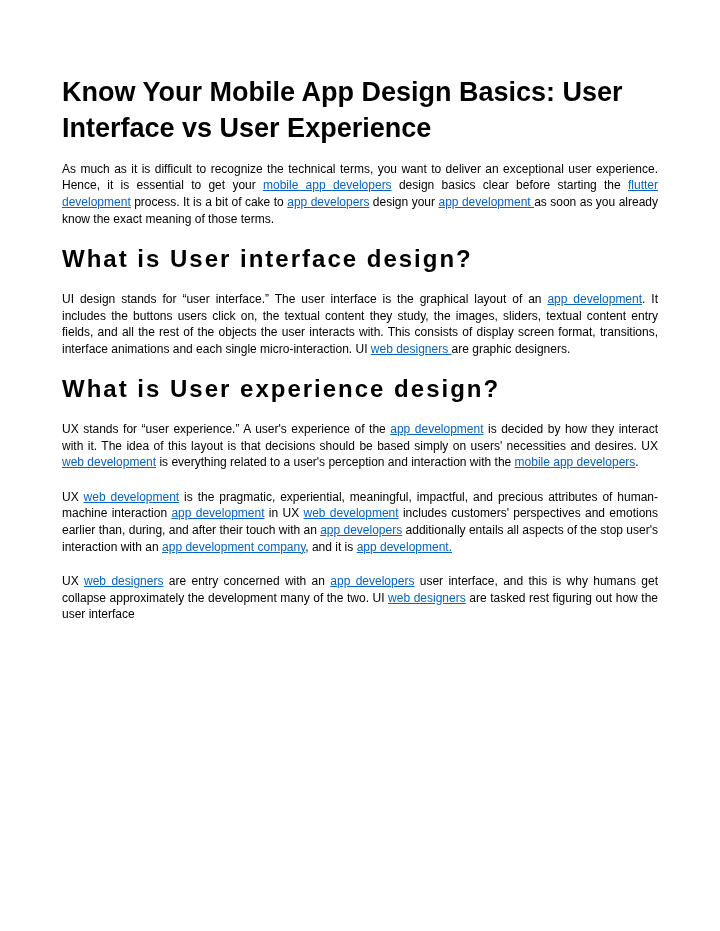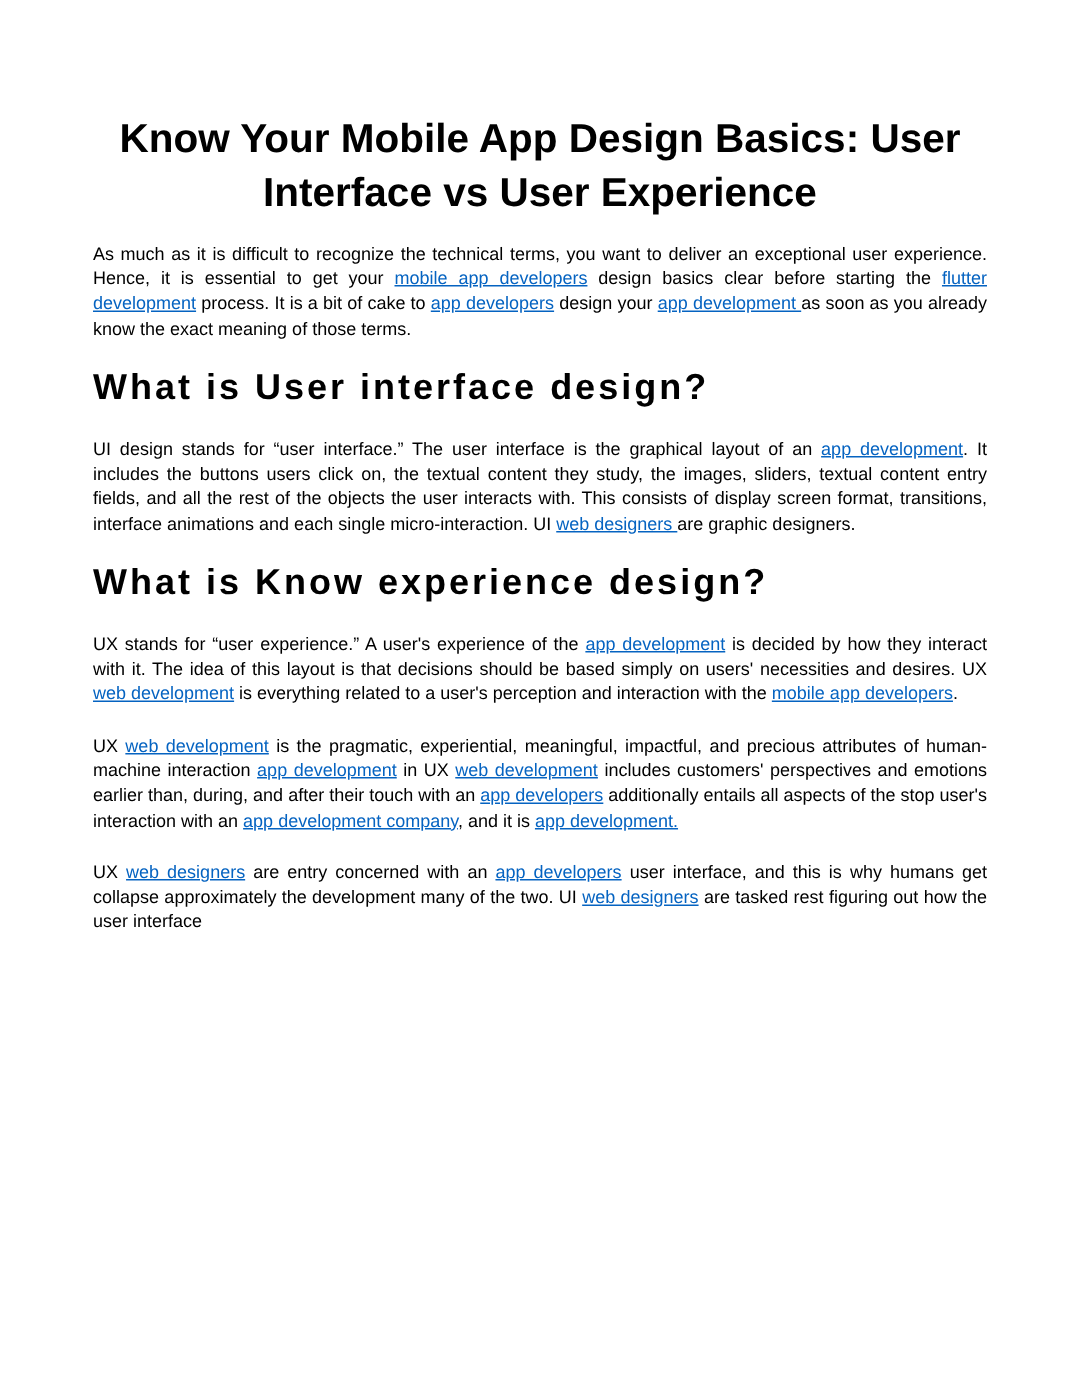--- a/index.html
+++ b/index.html
@@ -7,21 +7,21 @@
     background: #ffffff;
     width: 720px;
     height: 931px;
     font-family: Arial, Helvetica, sans-serif;
     color: #000;
     padding: 74px 62px 0 62px;
   }
   h1 {
     font-size: 27px;
     font-weight: bold;
-    text-align: center;
+    text-align: left;
     line-height: 1.35;
     margin-bottom: 14px;
   }
   h2 {
     font-size: 24px;
     font-weight: bold;
     letter-spacing: 2px;
     margin-top: 18px;
     margin-bottom: 18px;
   }
@@ -44,21 +44,21 @@
 <p>
   <span>As much as it is difficult to recognize the technical terms, you want to deliver an exceptional user experience. Hence, it is essential to get your </span><a href="#">mobile app developers</a><span> design basics clear before starting the </span><a href="#">flutter development</a><span> process. It is a bit of cake to </span><a href="#">app developers</a><span> design your </span><a href="#">app development </a><span>as soon as you already know the exact meaning of those terms.</span>
 </p>
 
 <h2>What is User interface design?</h2>
 
 <p>
   <span>UI design stands for “user interface.” The user interface is the graphical layout of an </span><a href="#">app development</a><span>. It includes the buttons users click on, the textual content they study, the images, sliders, textual content entry fields, and all the rest of the objects the user interacts with. This consists of display screen format, transitions, interface animations and each single micro-interaction. UI </span><a href="#">web designers </a><span>are graphic designers.</span>
 </p>
 
-<h2>What is Know experience design?</h2>
+<h2>What is User experience design?</h2>
 
 <p>
   <span>UX stands for “user experience.” A user's experience of the </span><a href="#">app development</a><span> is decided by how they interact with it. The idea of this layout is that decisions should be based simply on users' necessities and desires. UX </span><a href="#">web development</a><span> is everything related to a user's perception and interaction with the </span><a href="#">mobile app developers</a><span>.</span>
 </p>
 
 <p>
   <span>UX </span><a href="#">web development</a><span> is the pragmatic, experiential, meaningful, impactful, and precious attributes of human-machine interaction </span><a href="#">app development</a><span> in UX </span><a href="#">web development</a><span> includes customers' perspectives and emotions earlier than, during, and after their touch with an </span><a href="#">app developers</a><span> additionally entails all aspects of the stop user's interaction with an </span><a href="#">app development company</a><span>, and it is </span><a href="#">app development.</a>
 </p>
 
 <p>

